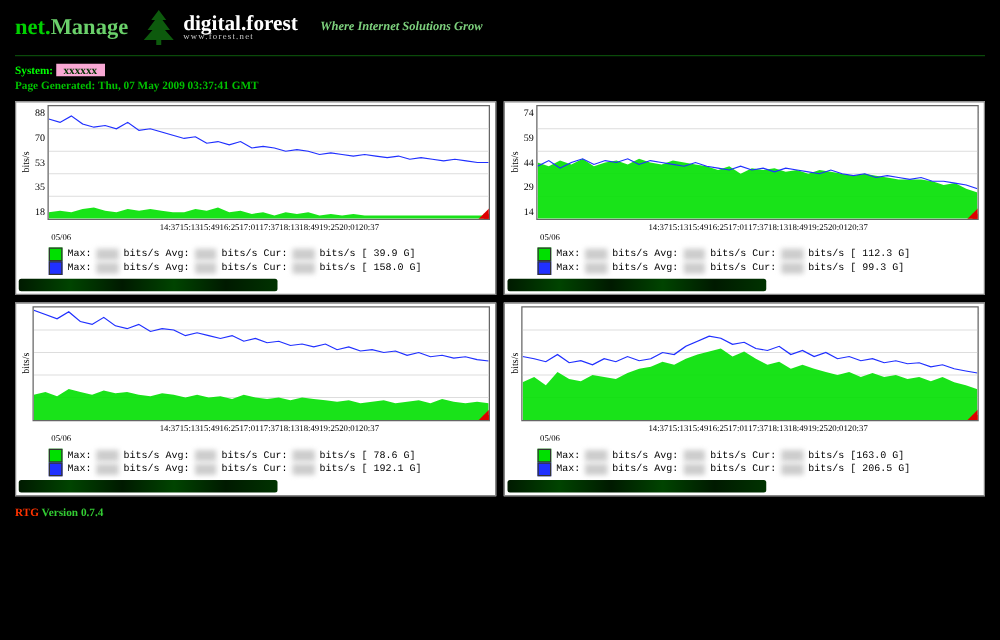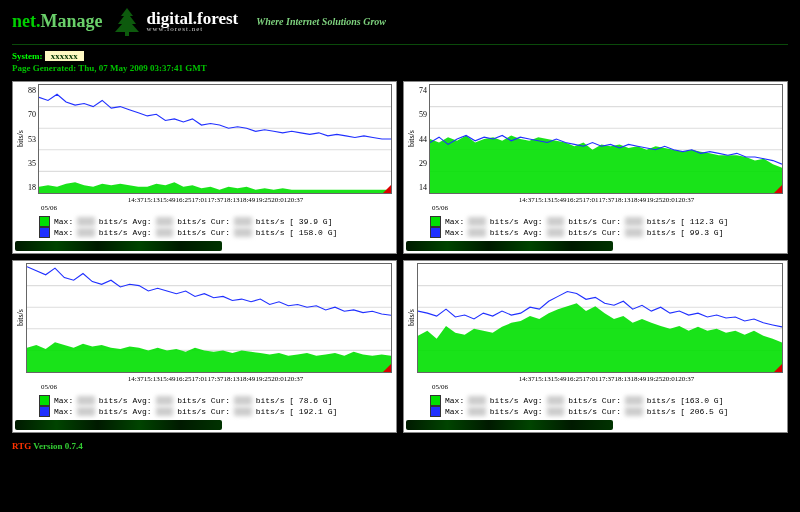--- a/index.html
+++ b/index.html
@@ -8,26 +8,26 @@
 .brand .m{color:#6ad06a}
 .logo{display:flex;align-items:center;gap:6px}
 .logo svg{display:block}
 .df{color:#fff;font:bold 17px/1 Georgia,serif}
 .df .dot{color:#fff}
 .df-sub{font:7px Verdana;color:#ccc;letter-spacing:1px;margin-top:-2px}
 .tagline{color:#7dd07d;font:bold italic 10px Verdana;margin-left:8px}
 .rule{border-top:1px solid #0a4a0a;margin:4px 12px 6px}
 .sys{padding:0 12px 2px 12px;font:bold 9px Verdana}
 .sys .lab{color:#00ff00}
-.sys .val{background:#fef9c3;color:#003300;padding:0 6px}
+.sys .val{background:#f9a8d4;color:#003300;padding:0 6px}
 .gen{padding:0 12px 8px 12px;font:bold 9px Verdana;color:#00c000}
 .charts{display:grid;grid-template-columns:1fr 1fr;gap:6px;padding:0 12px}
 .chart{background:#fff;border:1px solid #888;padding:2px 4px 2px 2px;color:#000;font:8px/1 Verdana;position:relative}
 .chart .ver{position:absolute;right:4px;top:2px;font:bold 8px Verdana;color:#000}
-.plot{display:flex;align-items:stretch;height:110px}
+.plot{display:flex;align-items:stretch;height:92px}
 .ylab{writing-mode:vertical-rl;transform:rotate(180deg);font:8px Verdana;color:#000;text-align:center;padding:0 1px}
 .yticks{display:flex;flex-direction:column;justify-content:space-between;font:8px Verdana;color:#000;text-align:right;padding:2px 2px}
 .area{flex:1;position:relative;border:1px solid #666;background:#fff;overflow:hidden}
 .grid line{stroke:#ddd;stroke-width:1}
 .series-green{fill:#00e000;fill-opacity:.9;stroke:none}
 .series-blue{fill:none;stroke:#2030ff;stroke-width:1}
 .xticks{display:flex;justify-content:center;font:7px Verdana;color:#000;padding:2px 2px 0 26px}
 .date{font:7px Verdana;color:#000;padding:0 0 2px 26px}
 .legend{font:8px "Courier New",monospace;color:#000;padding:2px 0 1px 24px}
 .legend .row{display:flex;align-items:center;gap:4px}

